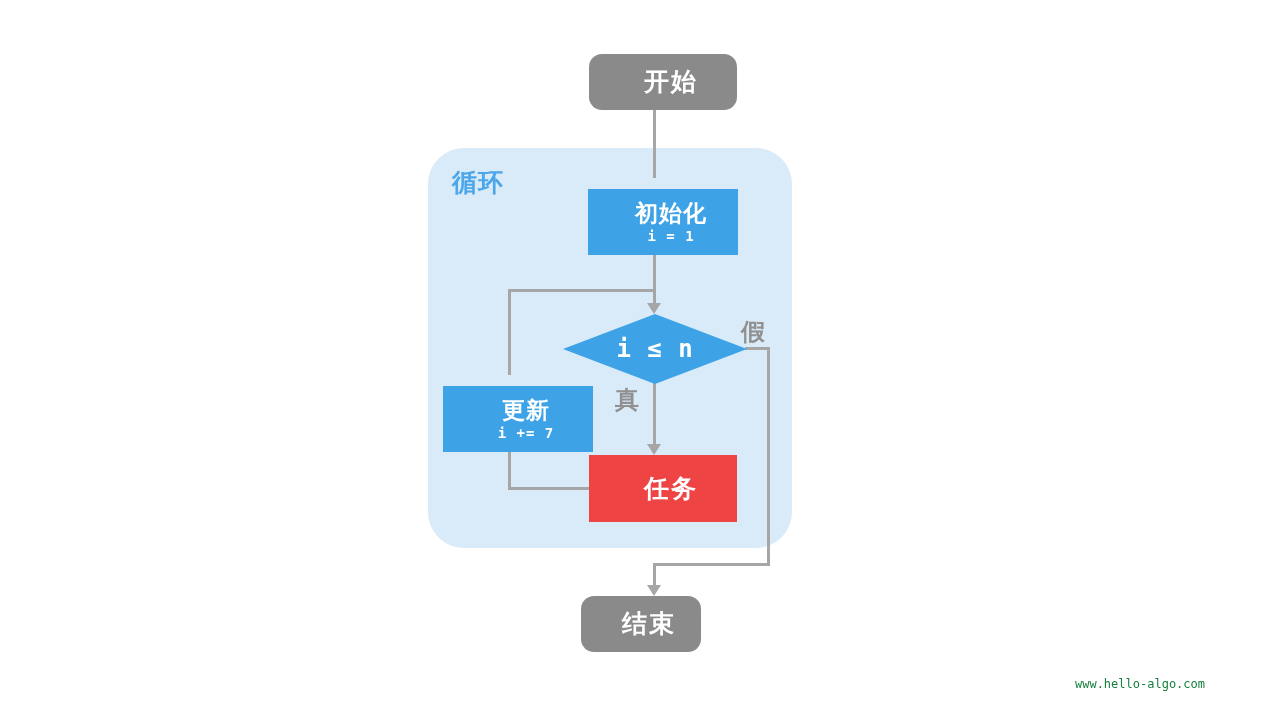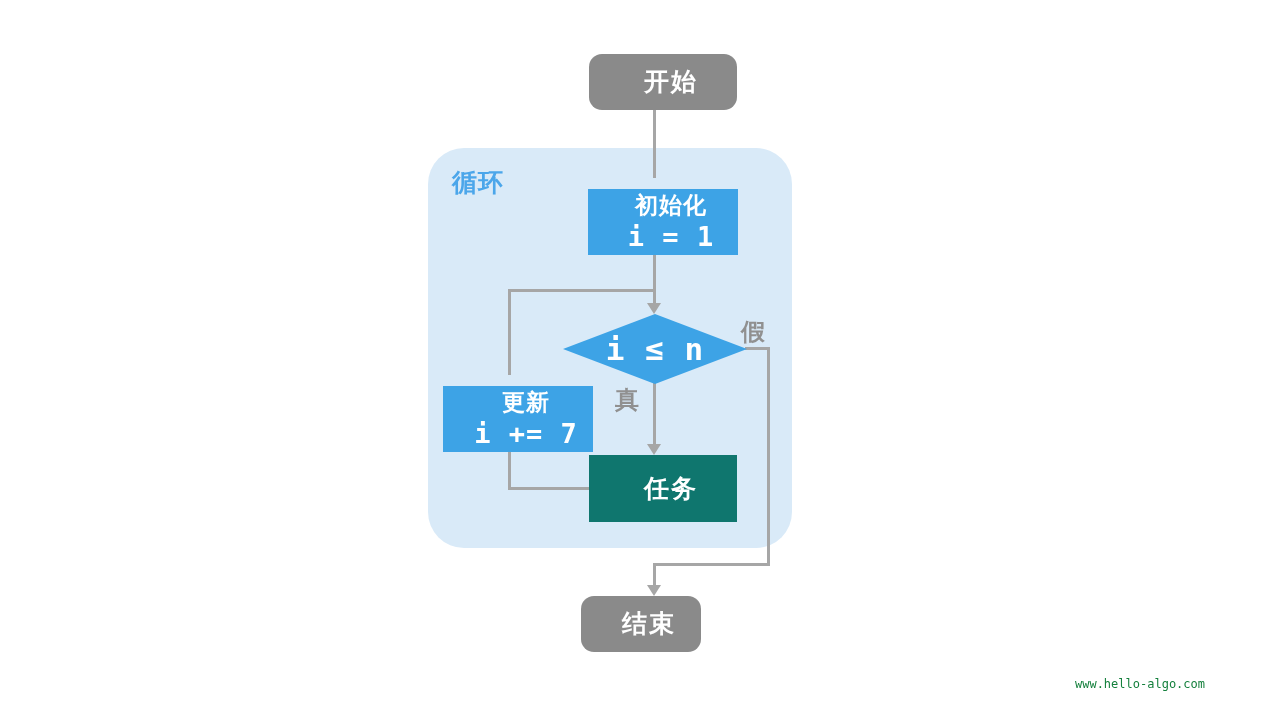--- a/index.html
+++ b/index.html
@@ -74,42 +74,42 @@
     letter-spacing: 2px;
   }
   .process {
     background: #3da3e6;
     font-size: 23px;
     font-weight: 600;
     letter-spacing: 1px;
     margin-top: 13px;
   }
   .task {
-    background: #0f766e;
+    background: #ef4444;
     font-size: 25px;
     font-weight: 600;
     letter-spacing: 2px;
   }
   .diamond {
     position: absolute;
     background: #3da3e6;
     clip-path: polygon(50% 0, 100% 50%, 50% 100%, 0 50%);
     display: flex;
     align-items: center;
     justify-content: center;
     color: #ffffff;
   }
   .code {
     font-family: "DejaVu Sans Mono", monospace;
     font-weight: 700;
-    font-size: 27px;
+    font-size: 14px;
     letter-spacing: 1px;
   }
   .diamond .code {
-    font-size: 31px;
+    font-size: 24px;
     text-align: center;
   }
   .edge-label {
     position: absolute;
     width: 48px;
     text-align: center;
     font-size: 24px;
     font-weight: 700;
     color: #909090;
   }

